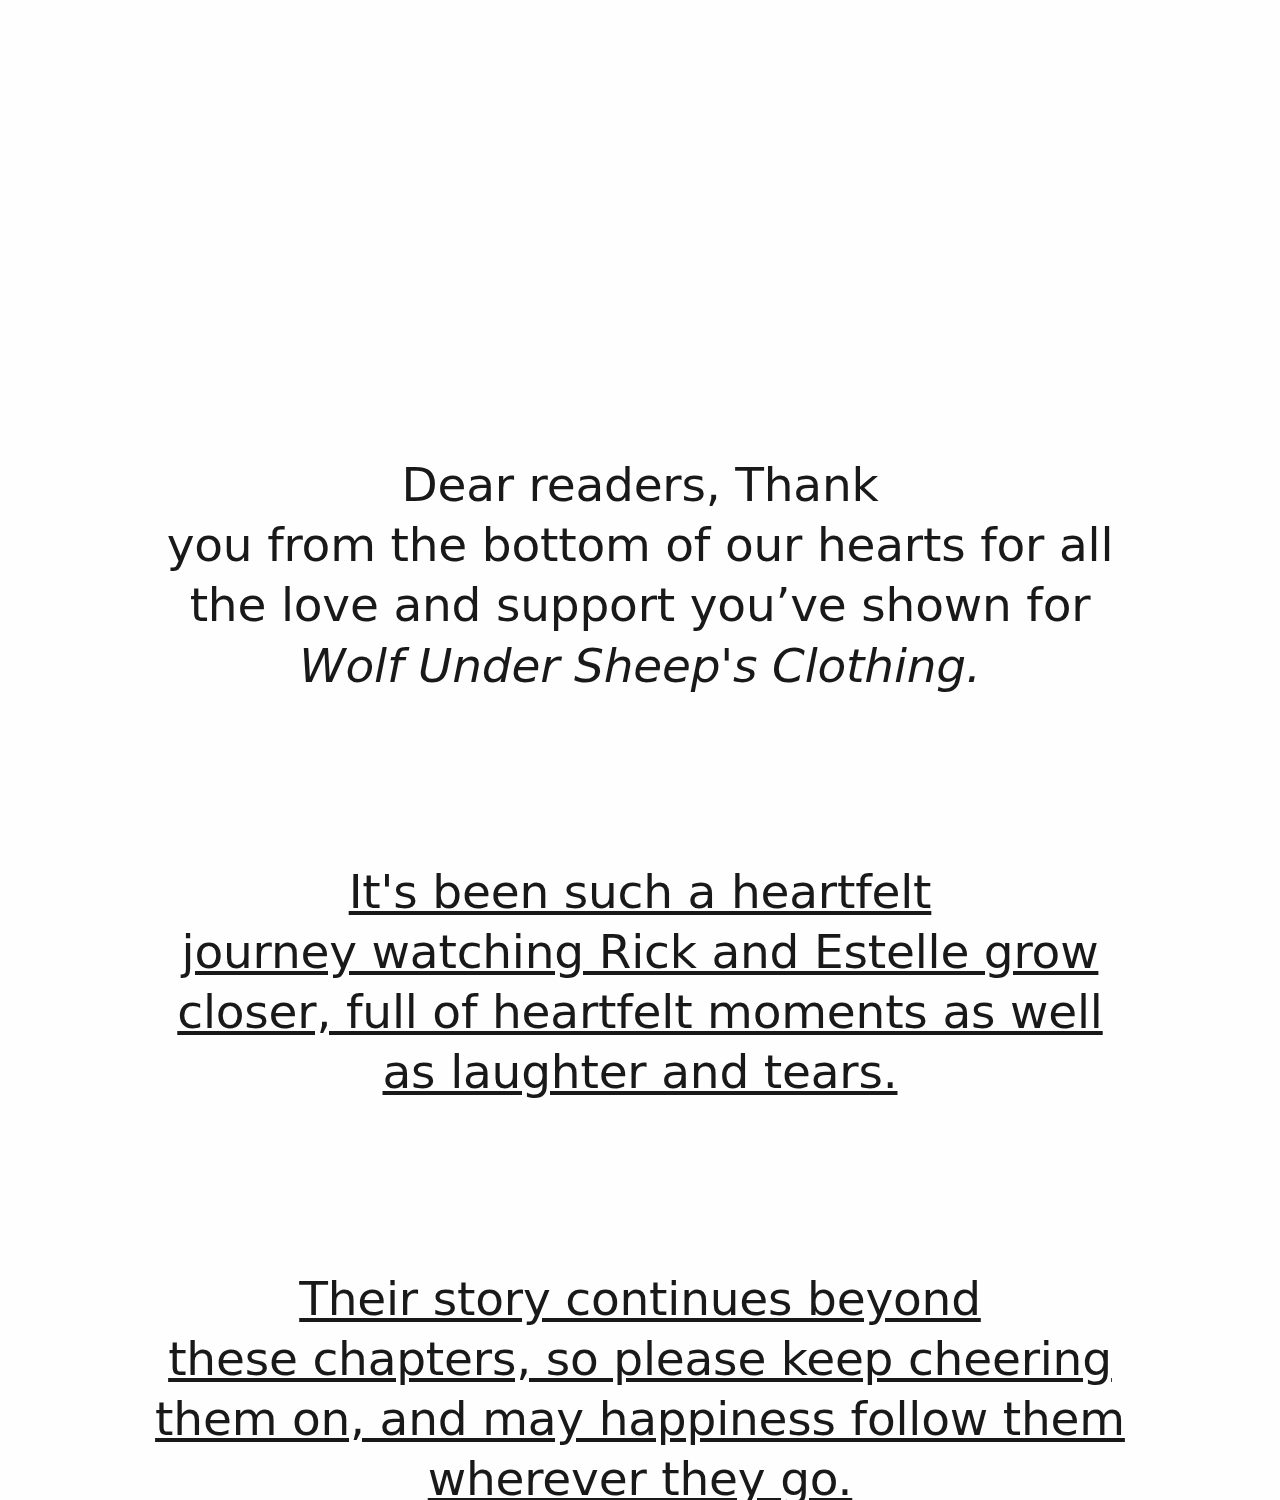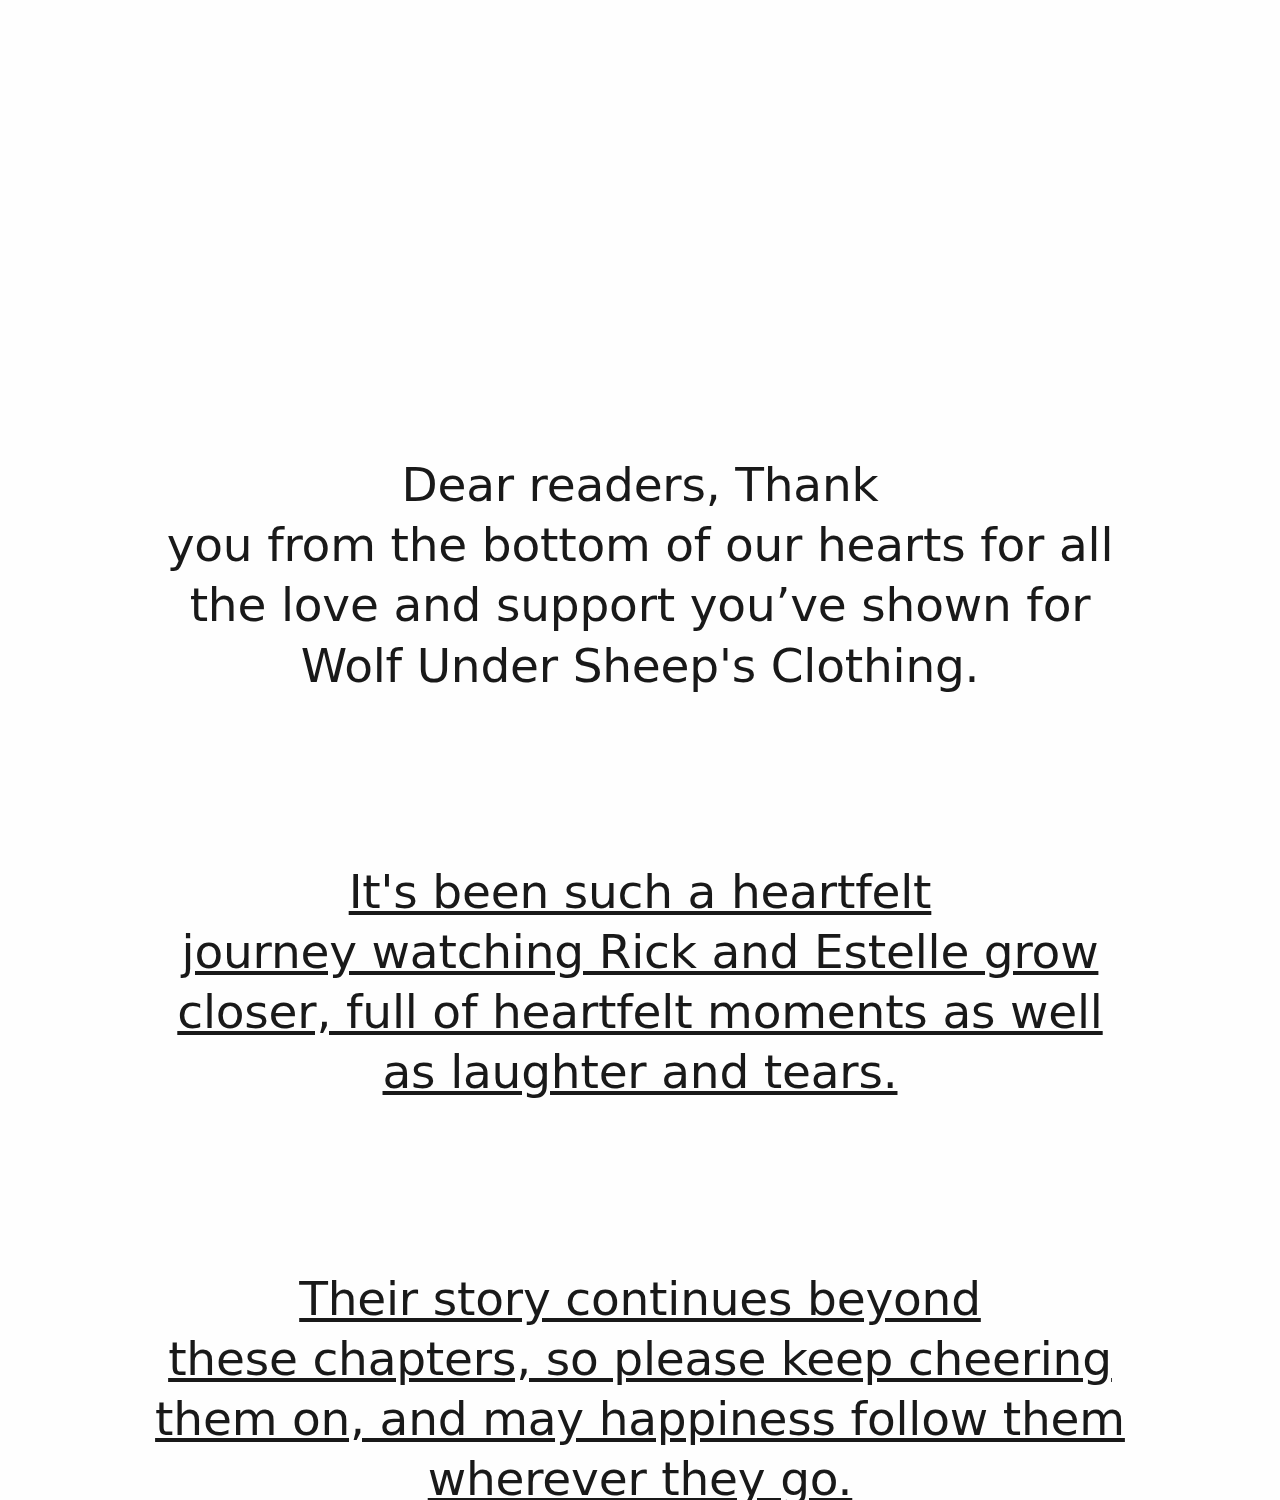--- a/index.html
+++ b/index.html
@@ -38,20 +38,21 @@
     white-space: pre-line;
   }
   .para.first {
     margin-top: 395px;
   }
   .para.gap {
     margin-top: 106px;
     text-decoration: underline;
   }
   .title-line {
+    font-style: italic;
   }
 </style>
 </head>
 <body>
 
 <div class="page">
 
   <div class="note-block">
 
     <div class="para first">

